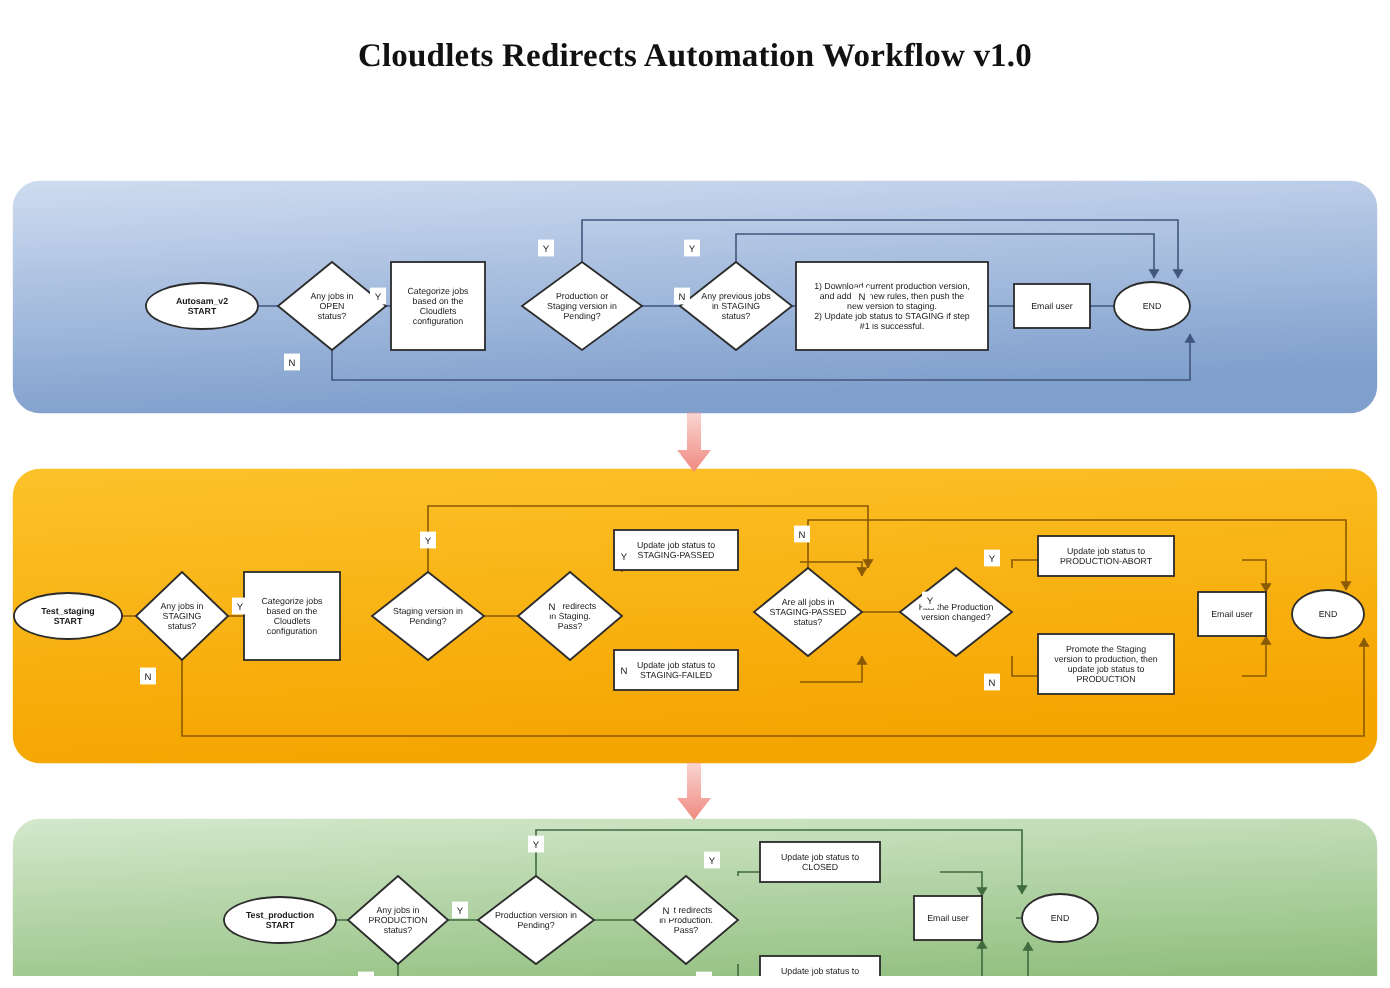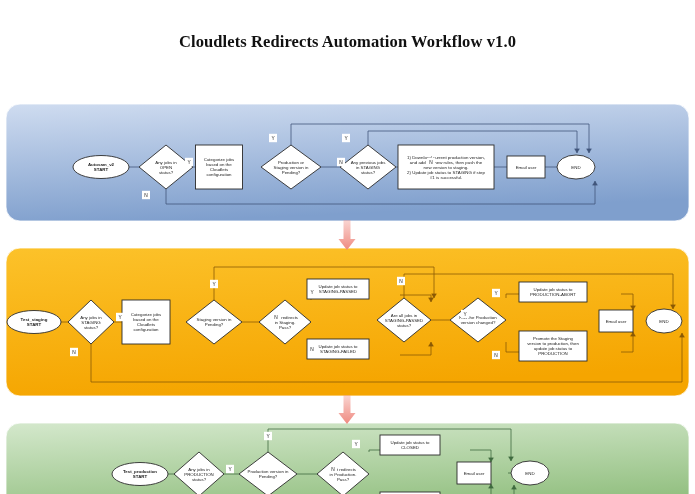--- a/index.html
+++ b/index.html
@@ -6,21 +6,21 @@
   body{
     width:695px;height:494px;background:#ffffff;
     font-family:"Liberation Sans",sans-serif;overflow:hidden;
   }
   #page-title{
     text-align:center;
     font-family:"Liberation Serif",serif;
     font-weight:bold;
     font-size:16.5px;
     color:#111111;
-    padding-top:32px;
+    padding-top:18px;
     letter-spacing:.1px;
   }
   #diagram{display:block;}
   text{font-family:"Liberation Sans",sans-serif;fill:#1a1a1a;}
 </style>
 </head>
 <body>
 
 <div id="page-title">Cloudlets Redirects Automation Workflow v1.0</div>
 

